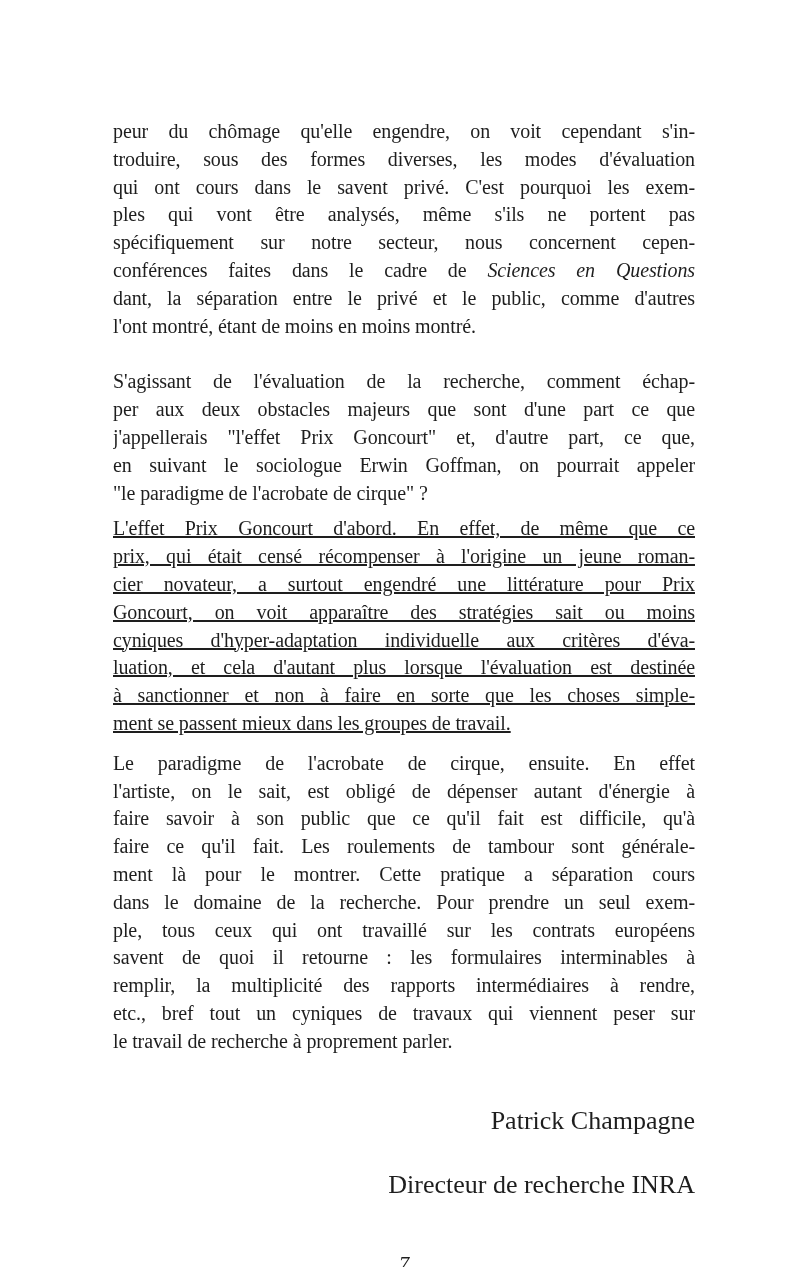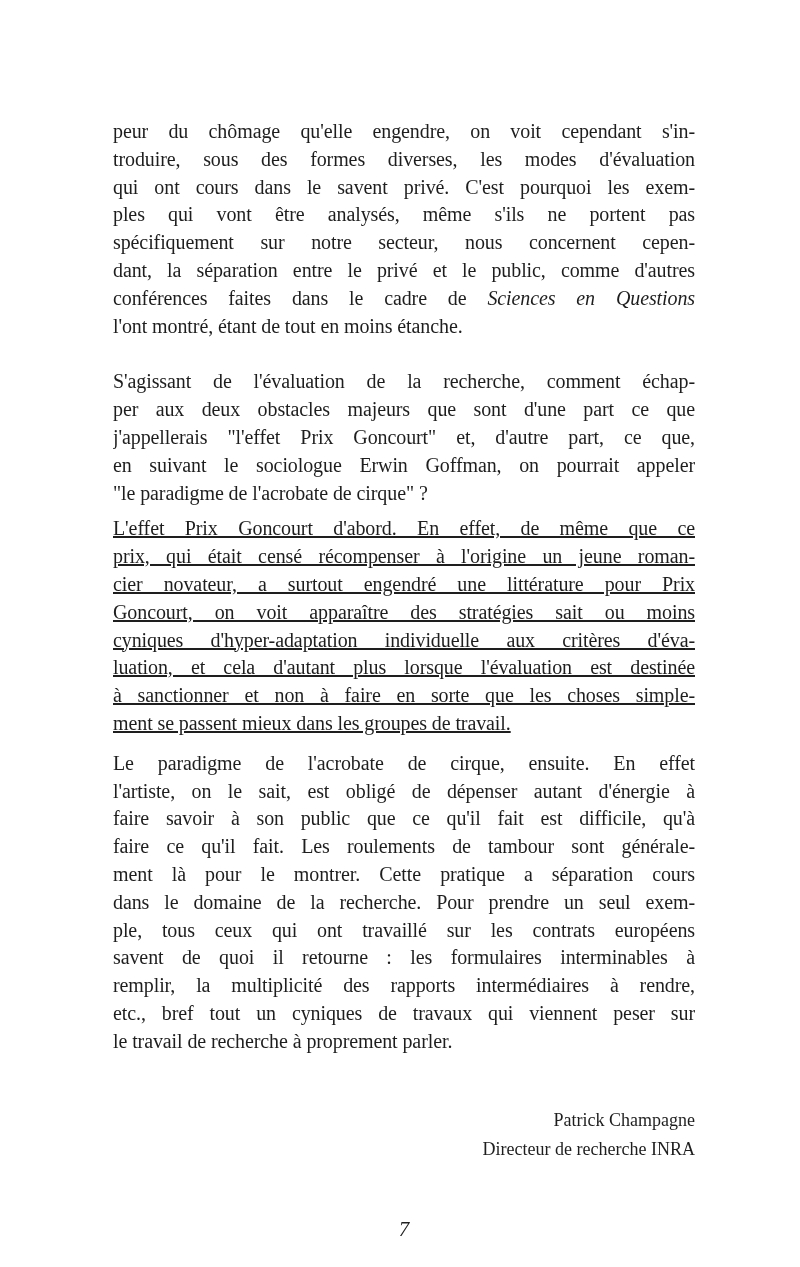--- a/index.html
+++ b/index.html
@@ -46,22 +46,23 @@
   }
   .line i {
     font-style: italic;
   }
   .signature {
     width: 582px;
     margin-top: 50px;
     text-align: right;
   }
   .signature .sig-line {
-    font-size: 18px;
+    font-size: 26px;
     line-height: 29px;
+    margin-top: 35px;
   }
   .page-number {
     width: 582px;
     margin-top: 51px;
     text-align: center;
     font-style: italic;
     font-size: 21px;
     line-height: 29px;
   }
 </style>
@@ -69,23 +70,23 @@
 <body>
 
 <div class="page">
   <div class="body-text">
       <div class="paragraph">
         <div class="line"><span>peur du chômage qu'elle engendre, on voit cependant s'in-</span></div>
         <div class="line"><span>troduire, sous des formes diverses, les modes d'évaluation</span></div>
         <div class="line"><span>qui ont cours dans le savent privé. C'est pourquoi les exem-</span></div>
         <div class="line"><span>ples qui vont être analysés, même s'ils ne portent pas</span></div>
         <div class="line"><span>spécifiquement sur notre secteur, nous concernent cepen-</span></div>
+        <div class="line"><span>conférences faites dans le cadre de </span><i>Sciences en Questions</i></div>
         <div class="line"><span>dant, la séparation entre le privé et le public, comme d'autres</span></div>
-        <div class="line"><span>conférences faites dans le cadre de </span><i>Sciences en Questions</i></div>
-        <div class="line last"><span>l'ont montré, étant de tout en moins étanche.</span></div>
+        <div class="line last"><span>l'ont montré, étant de moins en moins montré.</span></div>
       </div>
       <div class="paragraph">
         <div class="line"><span>S'agissant de l'évaluation de la recherche, comment échap-</span></div>
         <div class="line"><span>per aux deux obstacles majeurs que sont d'une part ce que</span></div>
         <div class="line"><span>j'appellerais "l'effet Prix Goncourt" et, d'autre part, ce que,</span></div>
         <div class="line"><span>en suivant le sociologue Erwin Goffman, on pourrait appeler</span></div>
         <div class="line last"><span>"le paradigme de l'acrobate de cirque" ?</span></div>
       </div>
       <div class="paragraph">
         <div class="line"><span>L'effet Prix Goncourt d'abord. En effet, de même que ce</span></div>

